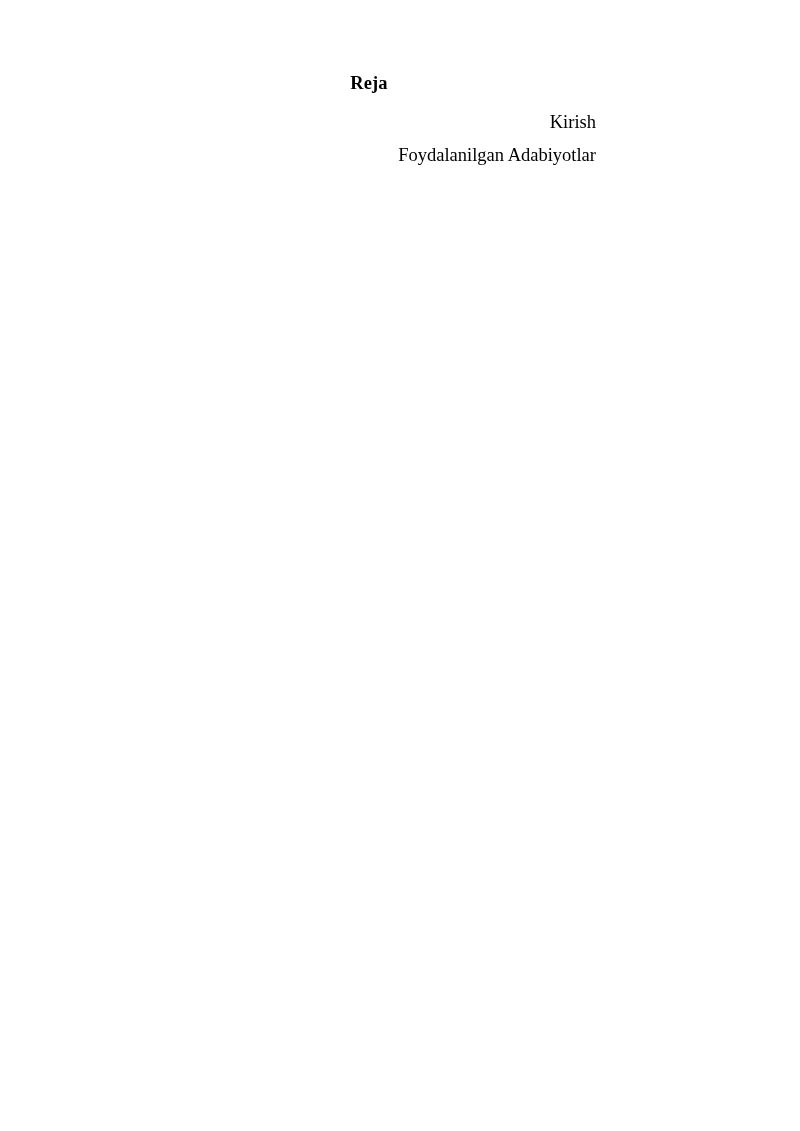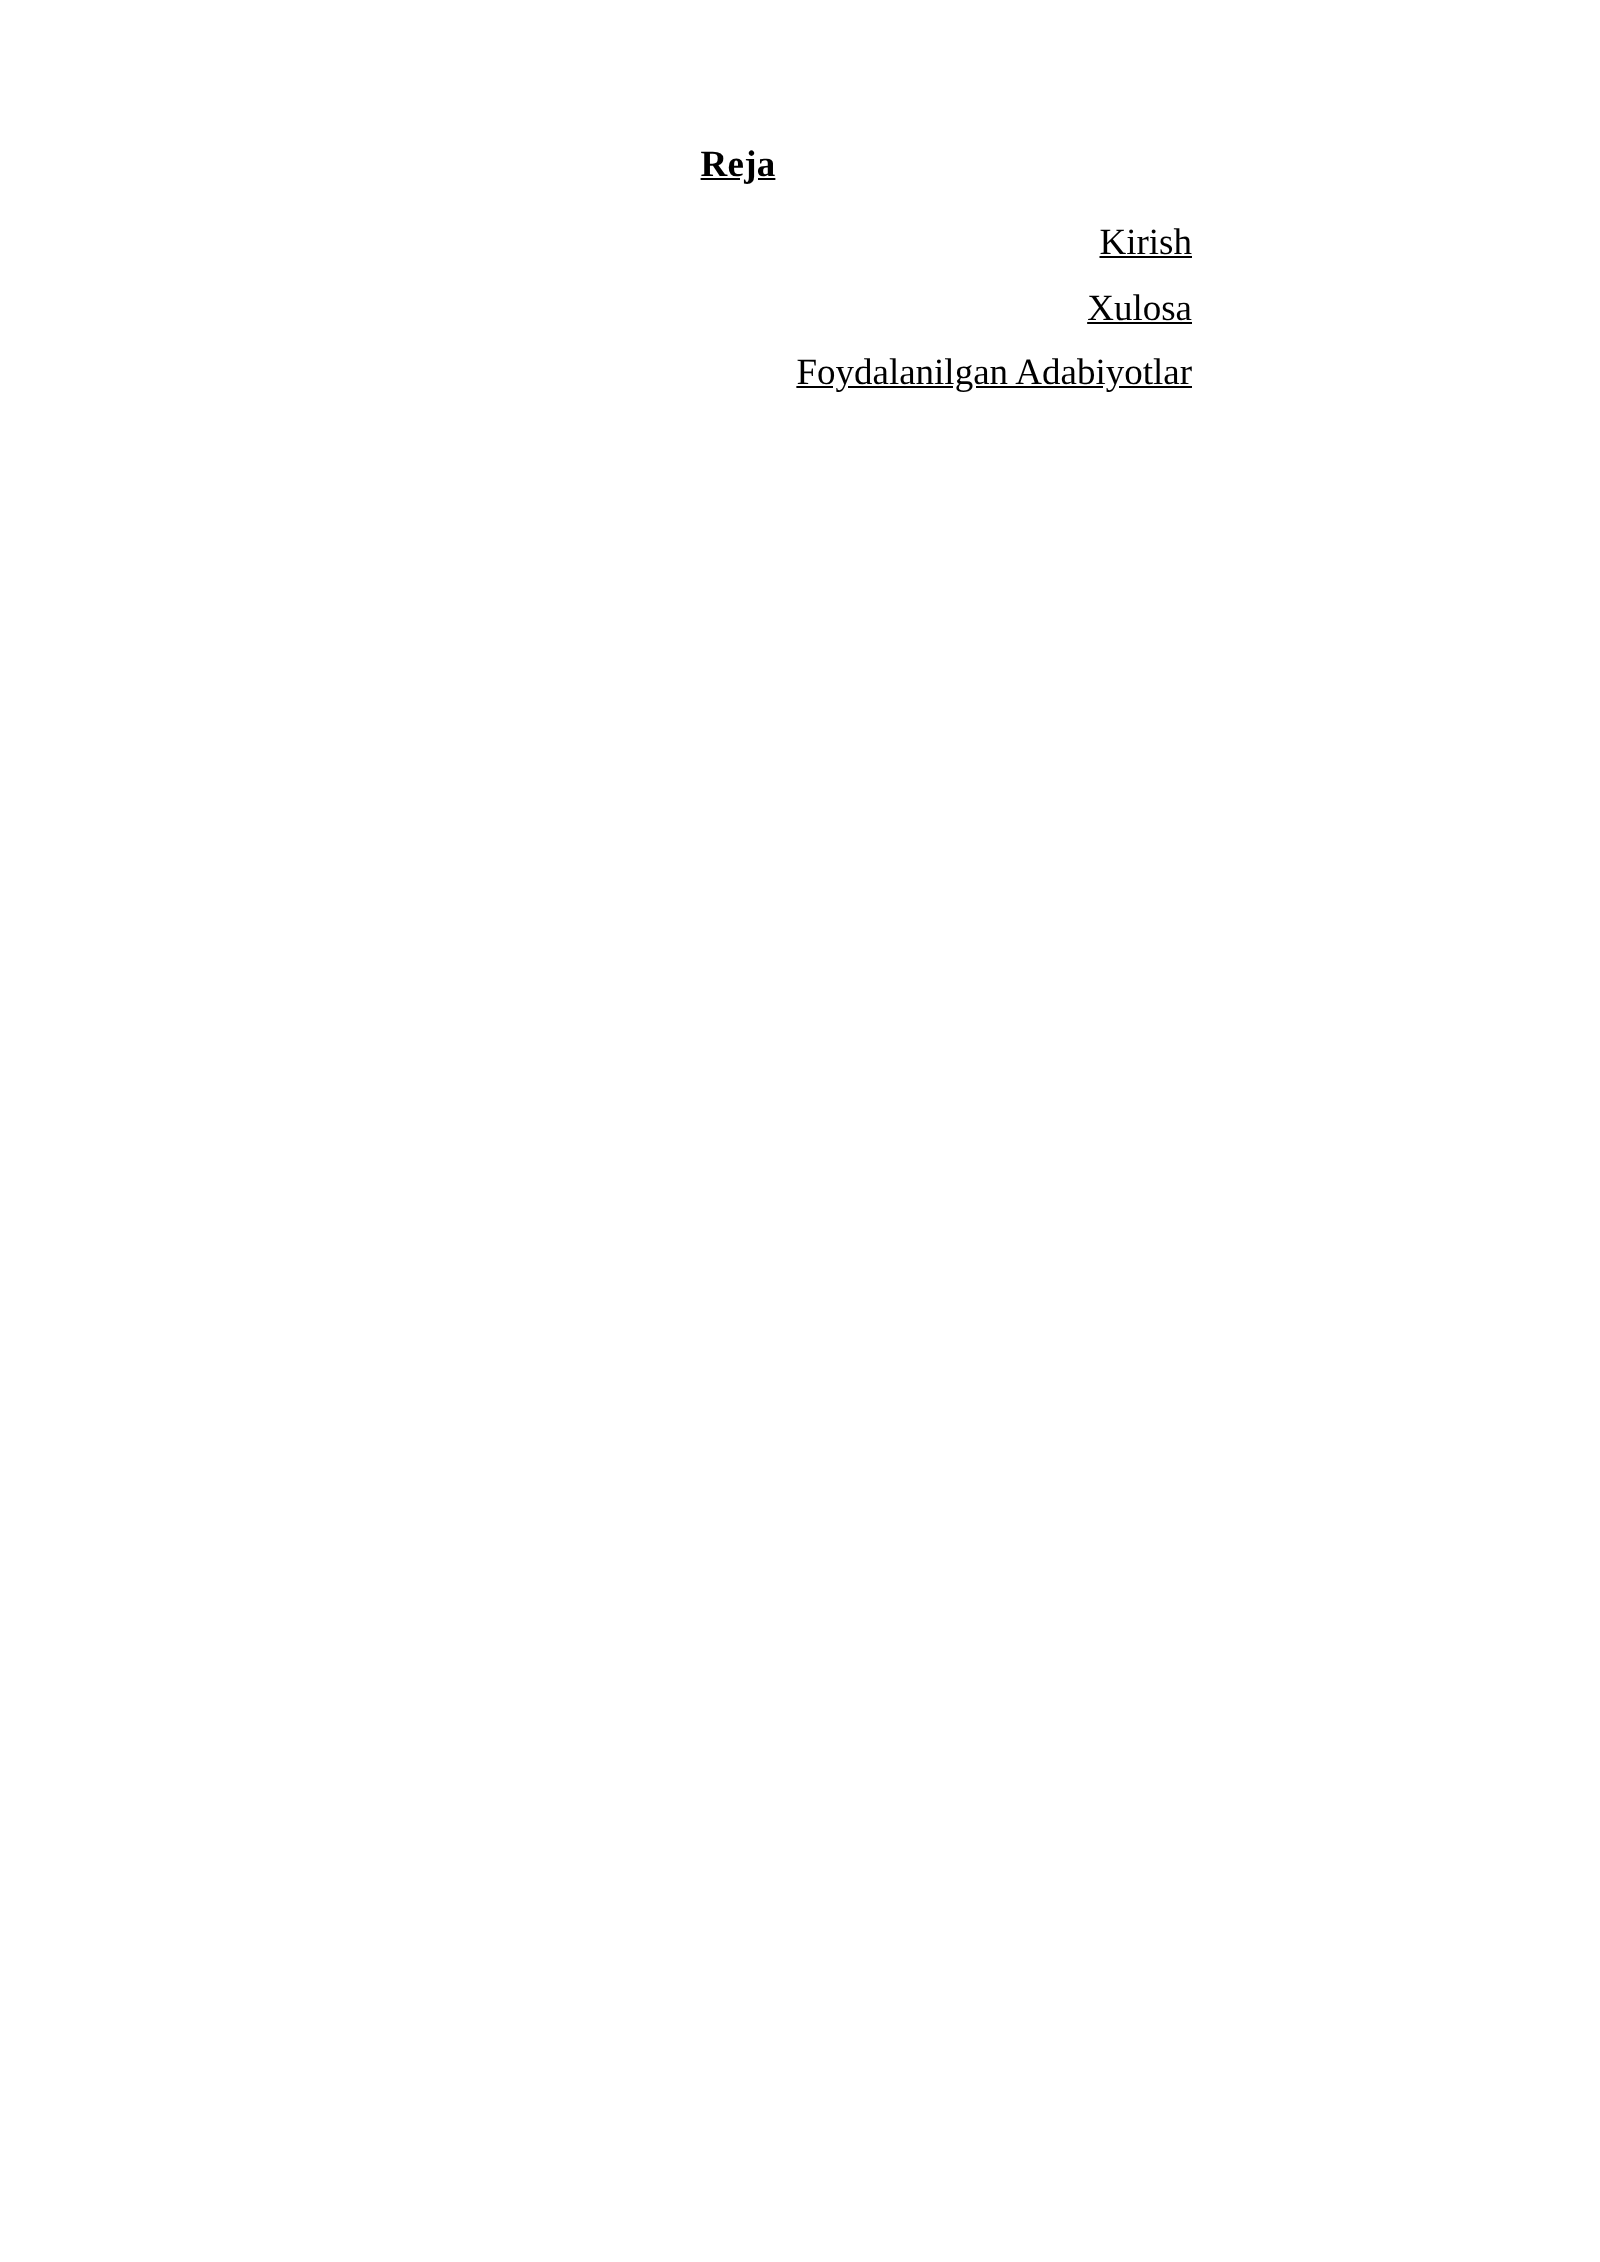--- a/index.html
+++ b/index.html
@@ -14,21 +14,20 @@
     color: #000000;
     -webkit-font-smoothing: antialiased;
   }
   .page {
     position: relative;
     width: 732px;
     height: 1131px;
     background: #ffffff;
     box-sizing: border-box;
     padding: 72px 136px 0 142px;
-    text-decoration: underline;
   }
   .doc-title {
     text-align: center;
     font-weight: bold;
     font-size: 18.5px;
     line-height: 1.2;
     margin: 0 0 12px 0;
     letter-spacing: 0.1px;
   }
   .toc {
@@ -45,17 +44,16 @@
 </style>
 </head>
 <body>
 
 <div class="page">
 
   <h1 class="doc-title">Reja</h1>
 
   <ul class="toc">
     <li class="toc-item">Kirish</li>
-    <li class="toc-item">Xulosa</li>
     <li class="toc-item">Foydalanilgan Adabiyotlar</li>
   </ul>
 
 </div>
 
 </body></html>

